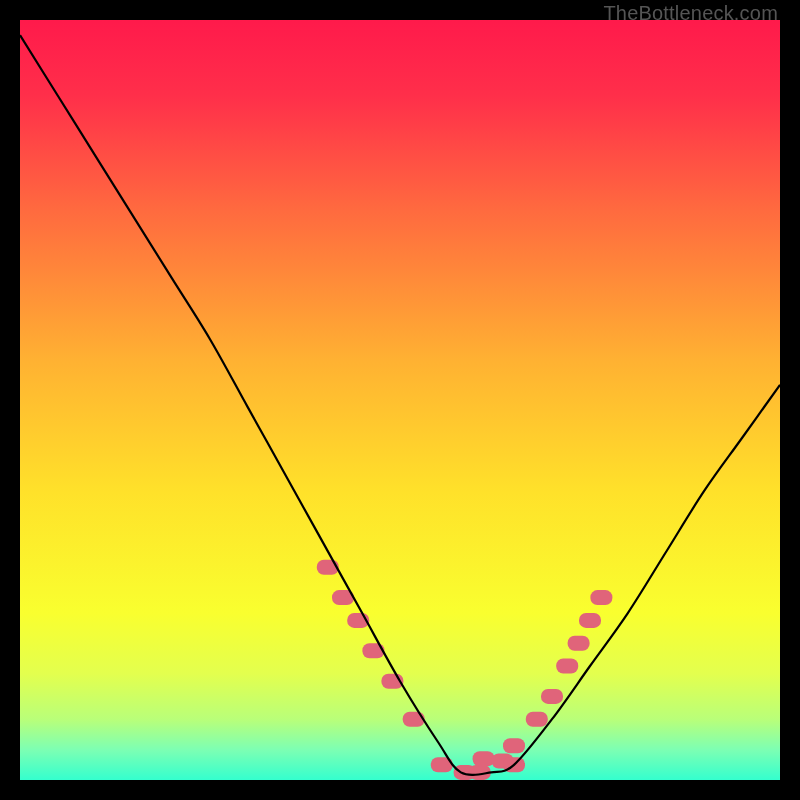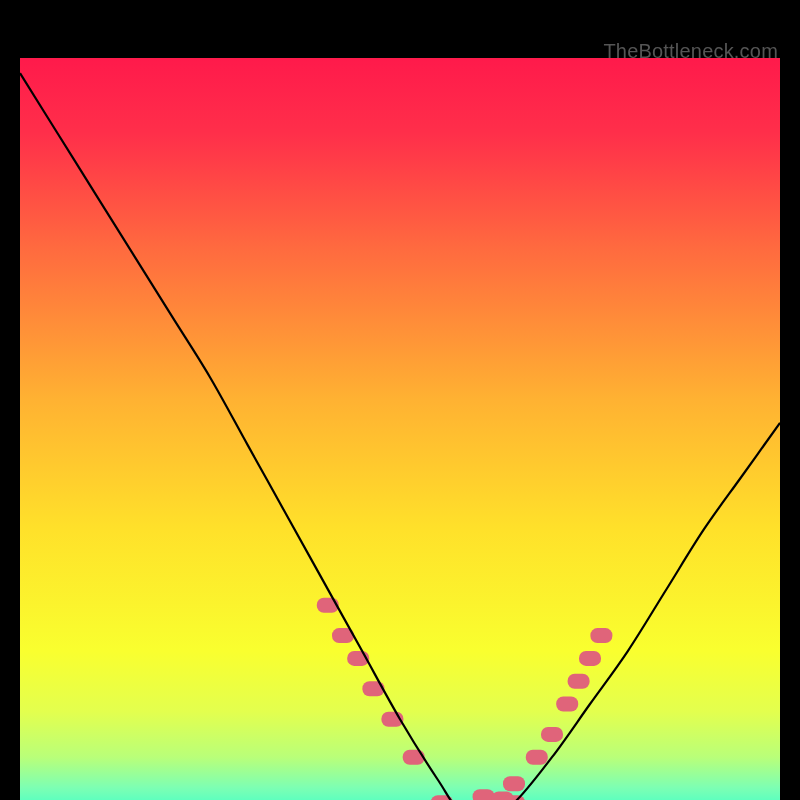--- a/index.html
+++ b/index.html
@@ -10,21 +10,20 @@
     overflow: hidden;
     background: #000;
     font-family: Arial, Helvetica, sans-serif;
   }
   .frame {
     position: absolute;
     left: 0; top: 0;
     width: 800px;
     height: 600px;
     box-sizing: border-box;
-    margin-top: 38px;
   }
   .plot-area {
     position: absolute;
     left: 20px;
     top: 20px;
     width: 760px;
     height: 760px;
     overflow: hidden;
   }
   .gradient-bg {

